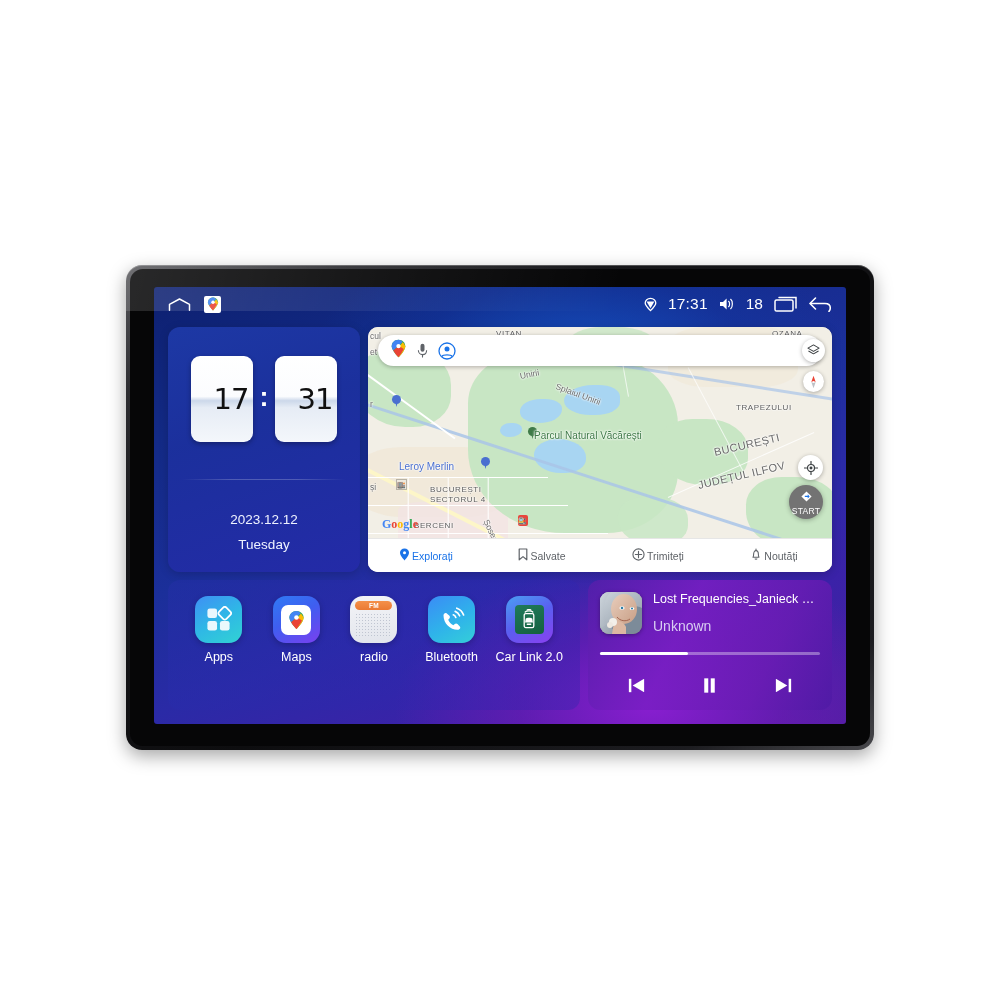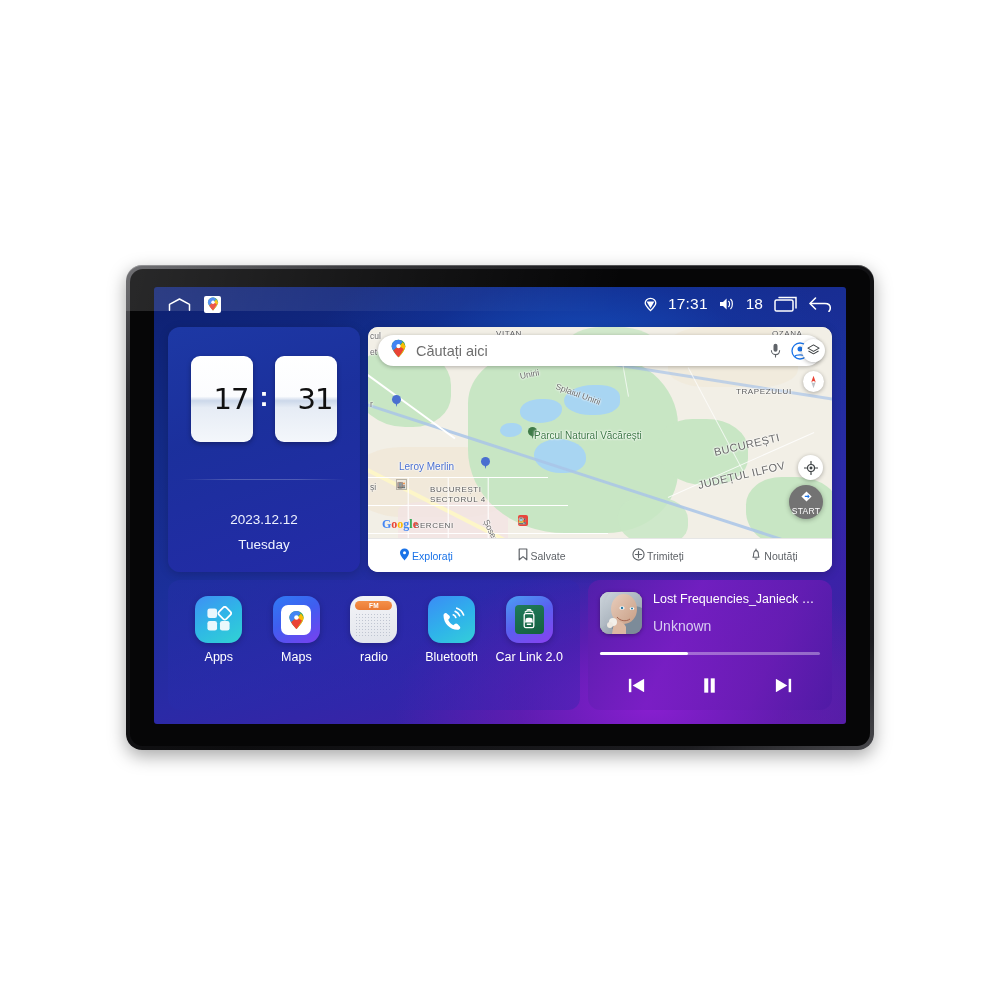--- a/index.html
+++ b/index.html
@@ -293,21 +293,21 @@
         <div class="pin blue" style="left:113px;top:130px;"></div>
         <div class="pin blue" style="left:24px;top:68px;"></div>
         <div style="position:absolute;left:28px;top:152px;width:11px;height:11px;background:#eeeadf;border:1px solid #b7b2a5;display:flex;align-items:center;justify-content:center;font-size:7px;color:#4a8a4a;">🏬</div>
         <div style="position:absolute;left:150px;top:188px;width:10px;height:11px;background:#e8453c;border-radius:2px;display:flex;align-items:center;justify-content:center;font-size:7px;color:#fff;">🚉</div>
 
         <div id="map-labels">
             <div class="mlabel caps" style="left: 128px; top: 2px; transform-origin: left center;">VITAN</div>
             <div class="mlabel caps" style="left: 404px; top: 2px; transform-origin: left center;">OZANA</div>
             <div class="mlabel street" style="left: 152px; top: 44px; transform: rotate(-11deg); transform-origin: left center;">Unirii</div>
             <div class="mlabel street" style="left: 188px; top: 54px; transform: rotate(20deg); transform-origin: left center;">Splaiul Unirii</div>
-            <div class="mlabel caps" style="left: 368px; top: 60px; transform-origin: left center;">TRAPEZULUI</div>
+            <div class="mlabel caps" style="left: 368px; top: 76px; transform-origin: left center;">TRAPEZULUI</div>
             <div class="mlabel street" style="left: 2px; top: 4px; transform-origin: left center;">cul</div>
             <div class="mlabel street" style="left: 2px; top: 20px; transform-origin: left center;">et</div>
             <div class="mlabel street" style="left: 2px; top: 72px; transform-origin: left center;">r</div>
             <div class="mlabel poi" style="left: 166px; top: 103px; transform-origin: left center;">Parcul Natural Văcărești</div>
             <div class="mlabel shop" style="left: 31px; top: 134px; transform-origin: left center;">Leroy Merlin</div>
             <div class="mlabel street" style="left: 2px; top: 155px; transform-origin: left center;">și</div>
             <div class="mlabel big" style="left: 346px; top: 119px; transform: rotate(-13deg); transform-origin: left center;">BUCUREȘTI</div>
             <div class="mlabel big" style="left: 330px; top: 152px; transform: rotate(-13deg); transform-origin: left center;">JUDEȚUL ILFOV</div>
             <div class="mlabel caps" style="left: 62px; top: 158px; transform-origin: left center;">BUCUREȘTI</div>
             <div class="mlabel caps" style="left: 62px; top: 168px; transform-origin: left center;">SECTORUL 4</div>
@@ -323,21 +323,20 @@
       <div id="searchbar">
         <span>
           <svg width="17" height="19" viewBox="0 0 12 14">
             <path d="M6 0.6 C3.1 0.6 1 2.8 1 5.3 C1 8.6 6 13.4 6 13.4 C6 13.4 11 8.6 11 5.3 C11 2.8 8.9 0.6 6 0.6Z" fill="#34a853"></path>
             <path d="M6 0.6 C3.1 0.6 1 2.8 1 5.3 C1 6.3 1.5 7.4 2.2 8.5 L9 2.3 C8.2 1.2 7.2 0.6 6 0.6Z" fill="#4285f4"></path>
             <path d="M9.1 2.4 C10.3 3.7 11 5.2 11 5.3 C11 8.6 6 13.4 6 13.4 L3.4 9.9Z" fill="#fbbc04"></path>
             <path d="M6 13.4 C6 13.4 3.6 11.1 2.2 8.5 L6.3 5.0 L9.9 7.3 C8.6 9.9 6 13.4 6 13.4Z" fill="#ea4335"></path>
             <circle cx="6" cy="5.2" r="1.6" fill="#ffffff"></circle>
           </svg>
         </span>
-        <span id="search-text">Căutați aici</span>
         <span class="sb-act">
           <svg width="11" height="16" viewBox="0 0 11 16">
             <rect x="3.5" y="0.8" width="4" height="8" rx="2" fill="#5f6368"></rect>
             <path d="M1.4 7.2 C1.4 10 3.2 11.6 5.5 11.6 C7.8 11.6 9.6 10 9.6 7.2" fill="none" stroke="#5f6368" stroke-width="1.1"></path>
             <path d="M5.5 11.6 L5.5 14.6" stroke="#5f6368" stroke-width="1.1"></path>
           </svg>
         </span>
         <span class="sb-act">
           <svg width="18" height="18" viewBox="0 0 18 18">
             <circle cx="9" cy="9" r="8" fill="none" stroke="#1a73e8" stroke-width="1.3"></circle>

